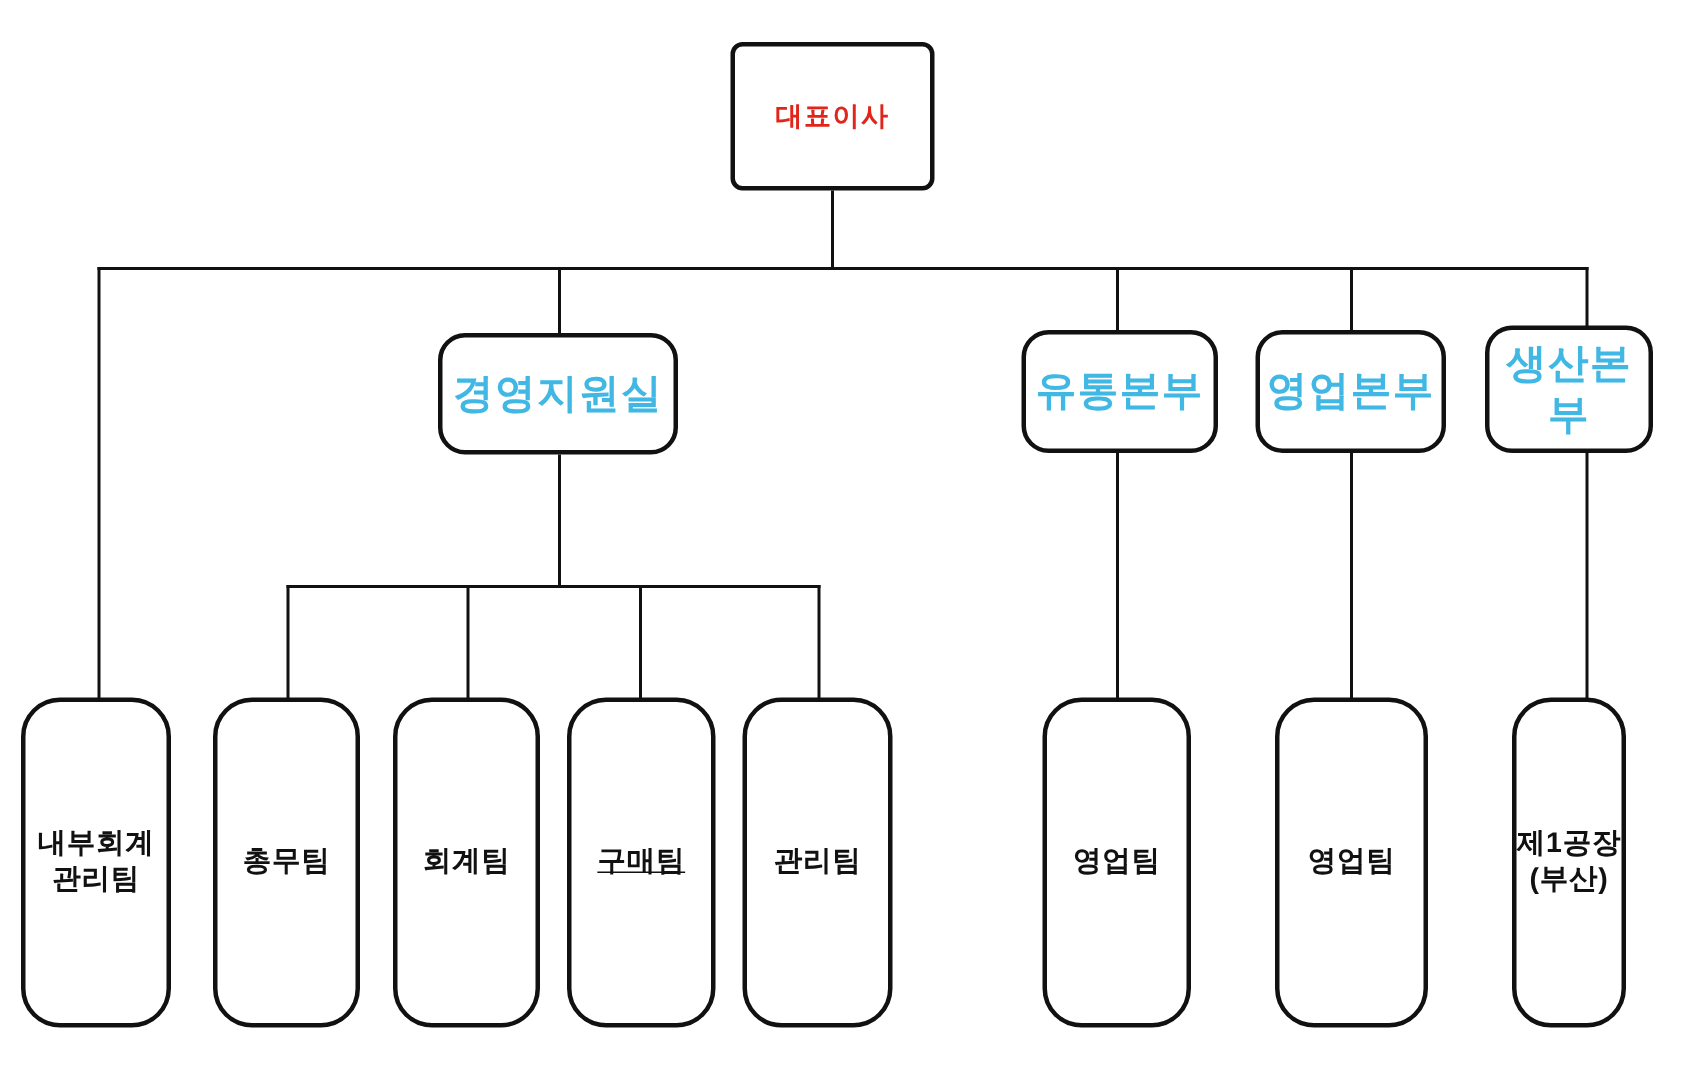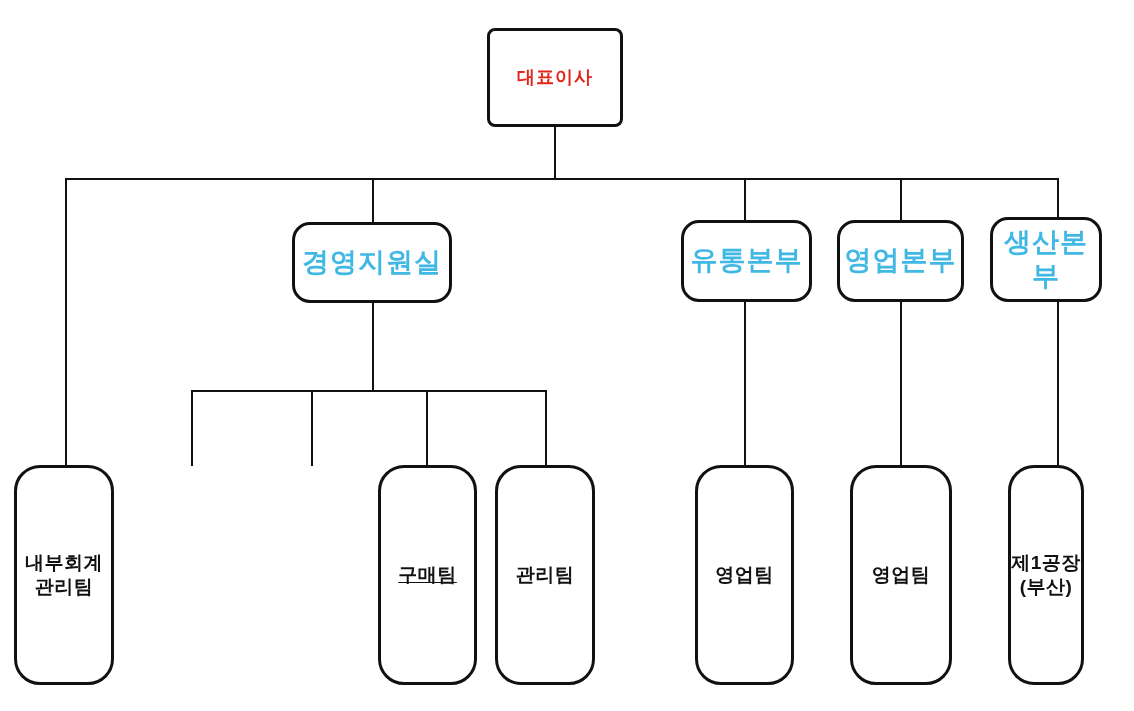--- a/index.html
+++ b/index.html
@@ -77,20 +77,22 @@
 
   <div class="node root" style="left:487px; top:28px; width:136px; height:99px;">대표이사</div>
 
   <div class="node division" style="left:292px; top:222px; width:160px; height:81px;">경영지원실</div>
   <div class="node division" style="left:681px; top:220px; width:131px; height:82px;">유통본부</div>
   <div class="node division" style="left:837px; top:220px; width:127px; height:82px;text-align:right;">영업본부</div>
   <div class="node division" style="left:990px; top:217px; width:112px; height:85px;">생산본부</div>
 
   <div class="node team" style="left:14px; top:465px; width:100px; height:220px;">내부회계
 관리팀</div>
+  <div class="node team" style="left:142px; top:465px; width:98px; height:220px;">총무팀</div>
+  <div class="node team" style="left:262px; top:465px; width:98px; height:220px;">회계팀</div>
   <div class="node team" style="left:378px; top:465px; width:99px; height:220px;text-decoration:underline;">구매팀</div>
   <div class="node team" style="left:495px; top:465px; width:100px; height:220px;">관리팀</div>
   <div class="node team" style="left:695px; top:465px; width:99px; height:220px;">영업팀</div>
   <div class="node team" style="left:850px; top:465px; width:102px; height:220px;">영업팀</div>
   <div class="node team" style="left:1008px; top:465px; width:76px; height:220px;">제1공장
 (부산)</div>
 
 </div>
 
 </body></html>

